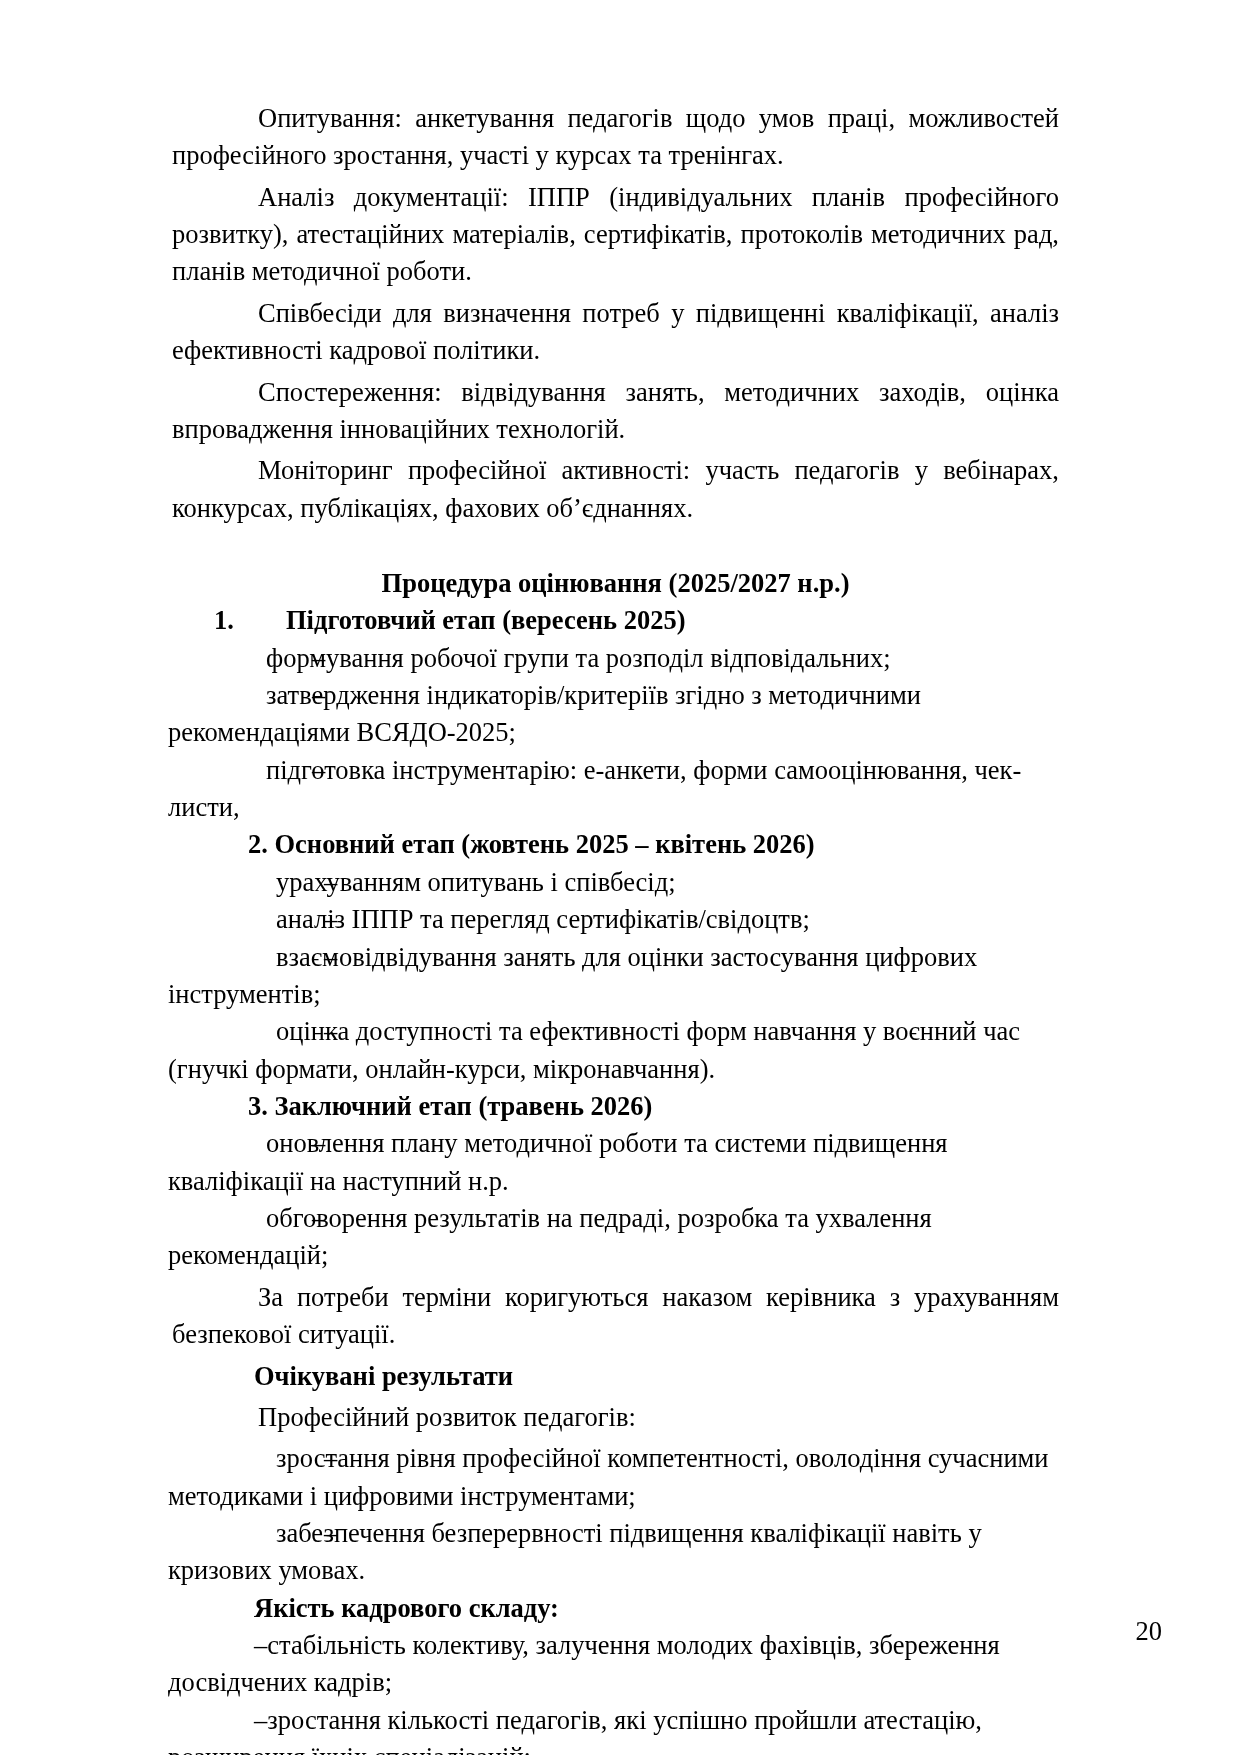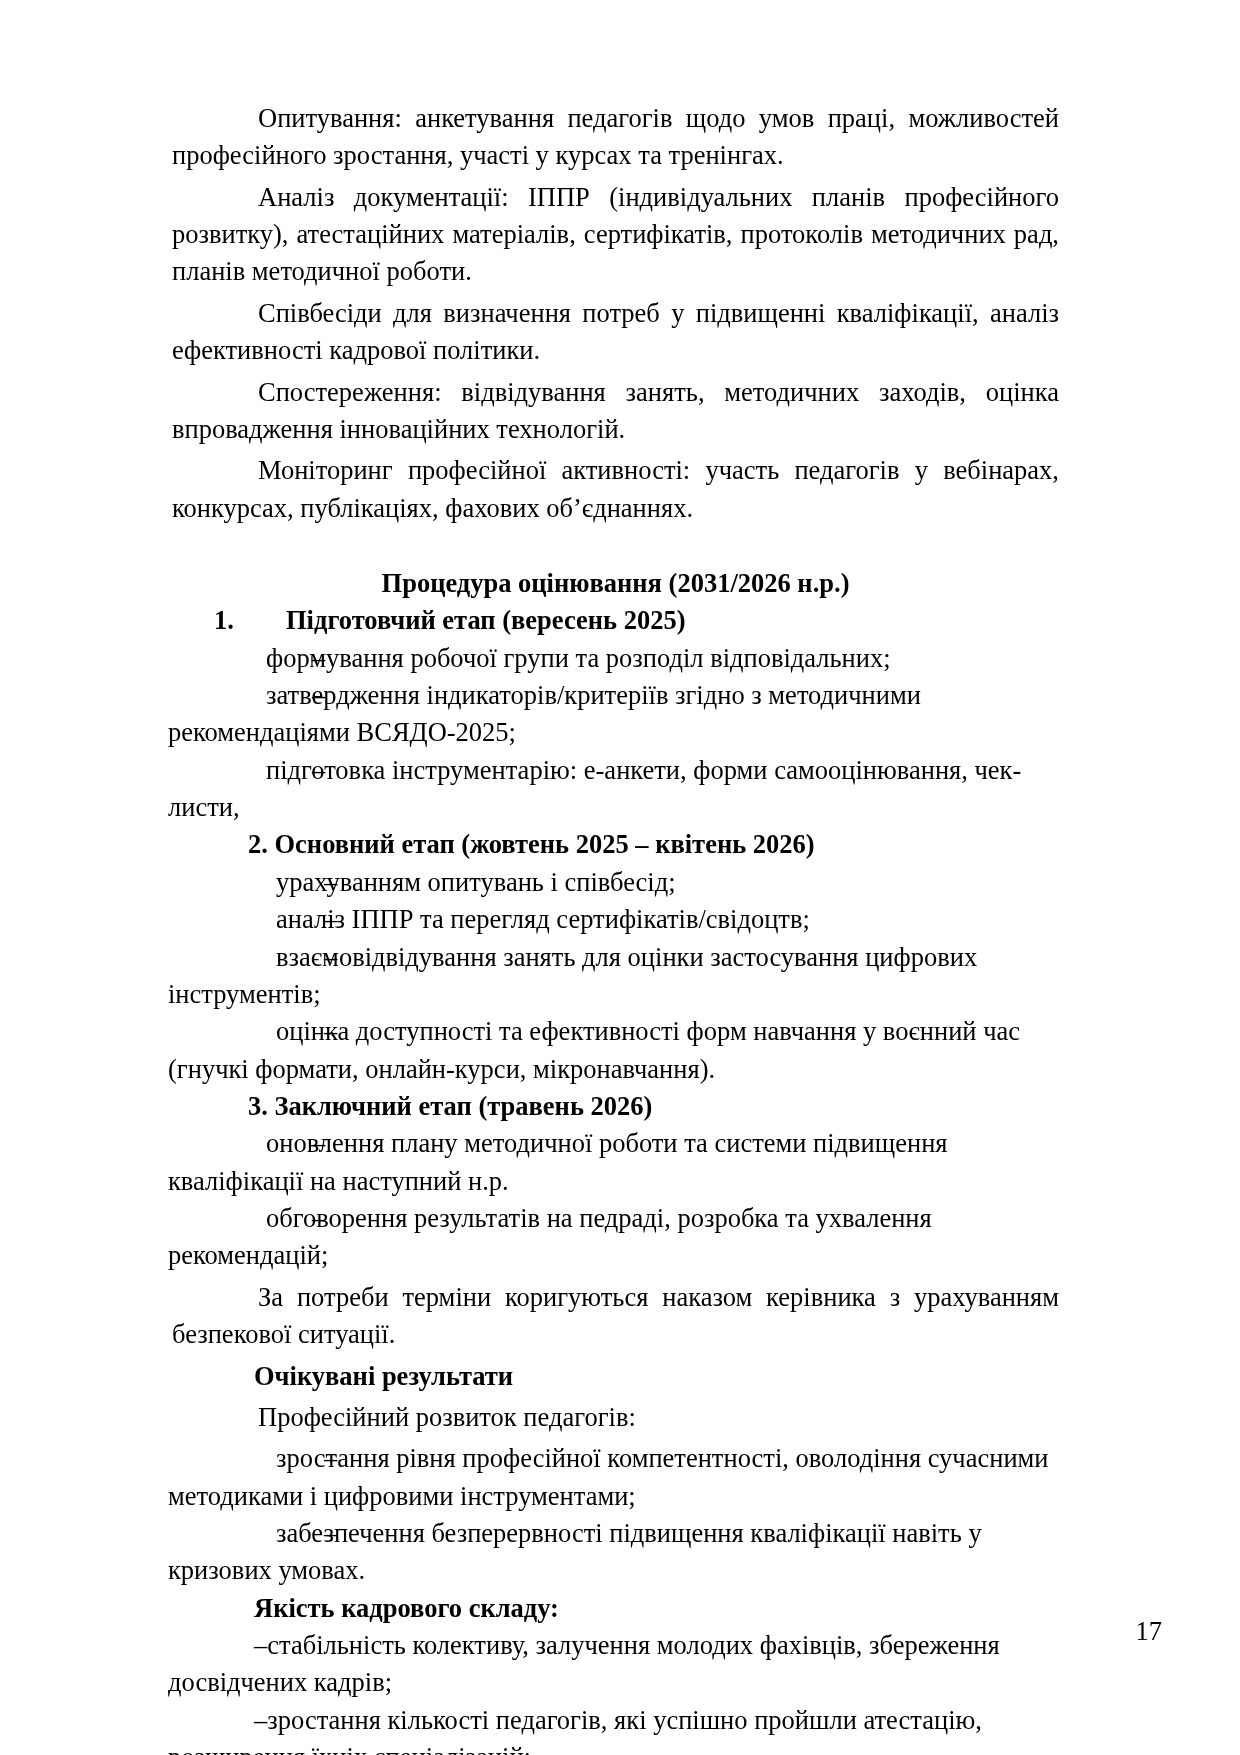--- a/index.html
+++ b/index.html
@@ -115,21 +115,21 @@
   <div class="content">
 
     <p class="p ind">Опитування: анкетування педагогів щодо умов праці, можливостей професійного зростання, участі у курсах та тренінгах.</p>
     <p class="p ind">Аналіз документації: ІППР (індивідуальних планів професійного розвитку), атестаційних матеріалів, сертифікатів, протоколів методичних рад, планів методичної роботи.</p>
     <p class="p ind">Співбесіди для визначення потреб у підвищенні кваліфікації, аналіз ефективності кадрової політики.</p>
     <p class="p ind">Спостереження: відвідування занять, методичних заходів, оцінка впровадження інноваційних технологій.</p>
     <p class="p ind">Моніторинг професійної активності: участь педагогів у вебінарах, конкурсах, публікаціях, фахових об’єднаннях.</p>
 
     <div class="spacer"></div>
 
-    <div class="head center">Процедура оцінювання (2031/2026 н.р.)</div>
+    <div class="head center">Процедура оцінювання (2025/2027 н.р.)</div>
 
     <div class="numitem"><span class="num">1.</span><span>Підготовчий етап (вересень 2025)</span></div>
     <p class="bullet"><span class="dash">–</span><span>формування робочої групи та розподіл відповідальних;</span></p>
     <p class="bullet"><span class="dash">–</span><span>затвердження індикаторів/критеріїв згідно з методичними рекомендаціями ВСЯДО-2025;</span></p>
     <p class="bullet"><span class="dash">–</span><span>підготовка інструментарію: е-анкети, форми самооцінювання, чек-листи,</span></p>
 
     <div class="head tight">2. Основний етап (жовтень 2025 – квітень 2026)</div>
     <p class="bullet wide"><span class="dash">–</span><span>урахуванням опитувань і співбесід;</span></p>
     <p class="bullet wide"><span class="dash">–</span><span>аналіз ІППР та перегляд сертифікатів/свідоцтв;</span></p>
     <p class="bullet wide"><span class="dash">–</span><span>взаємовідвідування занять для оцінки застосування цифрових інструментів;</span></p>
@@ -145,14 +145,14 @@
     <p class="p left ind">Професійний розвиток педагогів:</p>
     <p class="bullet wide"><span class="dash">–</span><span>зростання рівня професійної компетентності, оволодіння сучасними методиками і цифровими інструментами;</span></p>
     <p class="bullet wide"><span class="dash">–</span><span>забезпечення безперервності підвищення кваліфікації навіть у кризових умовах.</span></p>
 
     <div class="head">Якість кадрового складу:</div>
     <p class="bullet tightdash"><span class="dash">–</span><span>стабільність колективу, залучення молодих фахівців, збереження досвідчених кадрів;</span></p>
     <p class="bullet tightdash"><span class="dash">–</span><span>зростання кількості педагогів, які успішно пройшли атестацію, розширення їхніх спеціалізацій;</span></p>
 
   </div>
 
-  <div class="pagenum">17</div>
+  <div class="pagenum">20</div>
 </div>
 
 </body></html>

